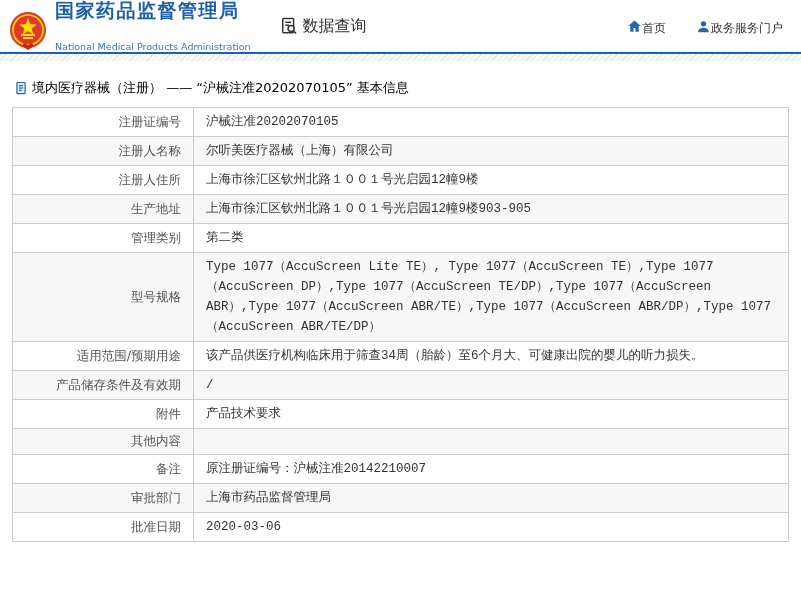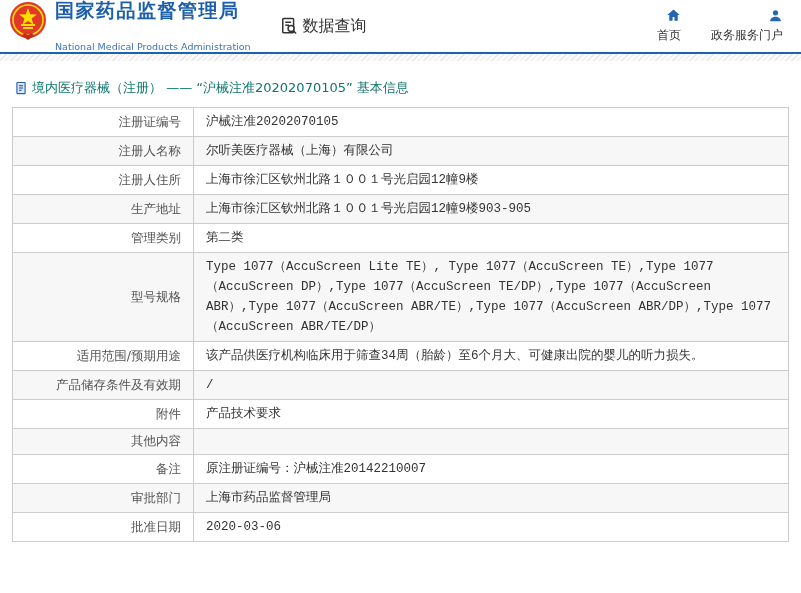--- a/index.html
+++ b/index.html
@@ -6,55 +6,55 @@
   html, body { width: 801px; height: 593px; background: #fff; overflow: hidden; }
   body { font-family: "DejaVu Sans", "Liberation Sans", sans-serif; }
 
   
   .site-header {
     height: 54px; background: #fff;
     display: flex; align-items: center;
     padding: 0 18px 0 8px;
     border-bottom: 2px solid #1a63b0;
   }
-  .logo-group { display: flex; align-items: flex-start; cursor: pointer; }
+  .logo-group { display: flex; align-items: flex-end; cursor: pointer; }
   .emblem { width: 40px; height: 42px; display: inline-flex; }
   .logo-text { margin-left: 7px; }
   .logo-title {
     font-size: 19px; font-weight: bold; color: #1b5eab;
     letter-spacing: 1.5px; line-height: 1.15;
   }
   .logo-subtitle { font-size: 9.5px; color: #3c74b9; margin-top: 19px; }
 
   .data-query {
     display: flex; margin-left: 28px;
     cursor: pointer;
   }
   .dq-icon { display: inline-flex; margin-right: 4px; }
   .dq-label { font-size: 16px; color: #333; font-weight: 500; }
 
   .nav-right { margin-left: auto; display: flex; gap: 30px; }
   .nav-item {
-    display: flex; flex-direction: column; align-items: flex-end;
+    display: flex; flex-direction: row; align-items: center;
     cursor: pointer; min-width: 34px;
   }
   .nav-item .nav-icon { display: inline-flex; height: 15px; }
   .nav-item .nav-label { font-size: 12px; color: #333; margin-top: 4px; white-space: nowrap; }
 
   
   .hatch-strip {
     height: 7px;
     background: repeating-linear-gradient(135deg, #e9e9e9 0px, #e9e9e9 1px, #fafafa 1px, #fafafa 4px);
   }
 
   
   main { padding: 14px 12px 0 12px; background: #fff; }
   .breadcrumb {
     display: flex; align-items: center;
-    font-size: 13px; color: #0f766e;
+    font-size: 13px; color: #000000;
     margin: 4px 0 10px 2px; white-space: nowrap; text-align: center;
   }
   .breadcrumb .bc-icon { display: inline-flex; margin-right: 4px; }
 
   
   .info-table {
     border-collapse: collapse; width: 777px; table-layout: fixed;
   }
   .info-table th, .info-table td {
     border: 1px solid #ccc;

